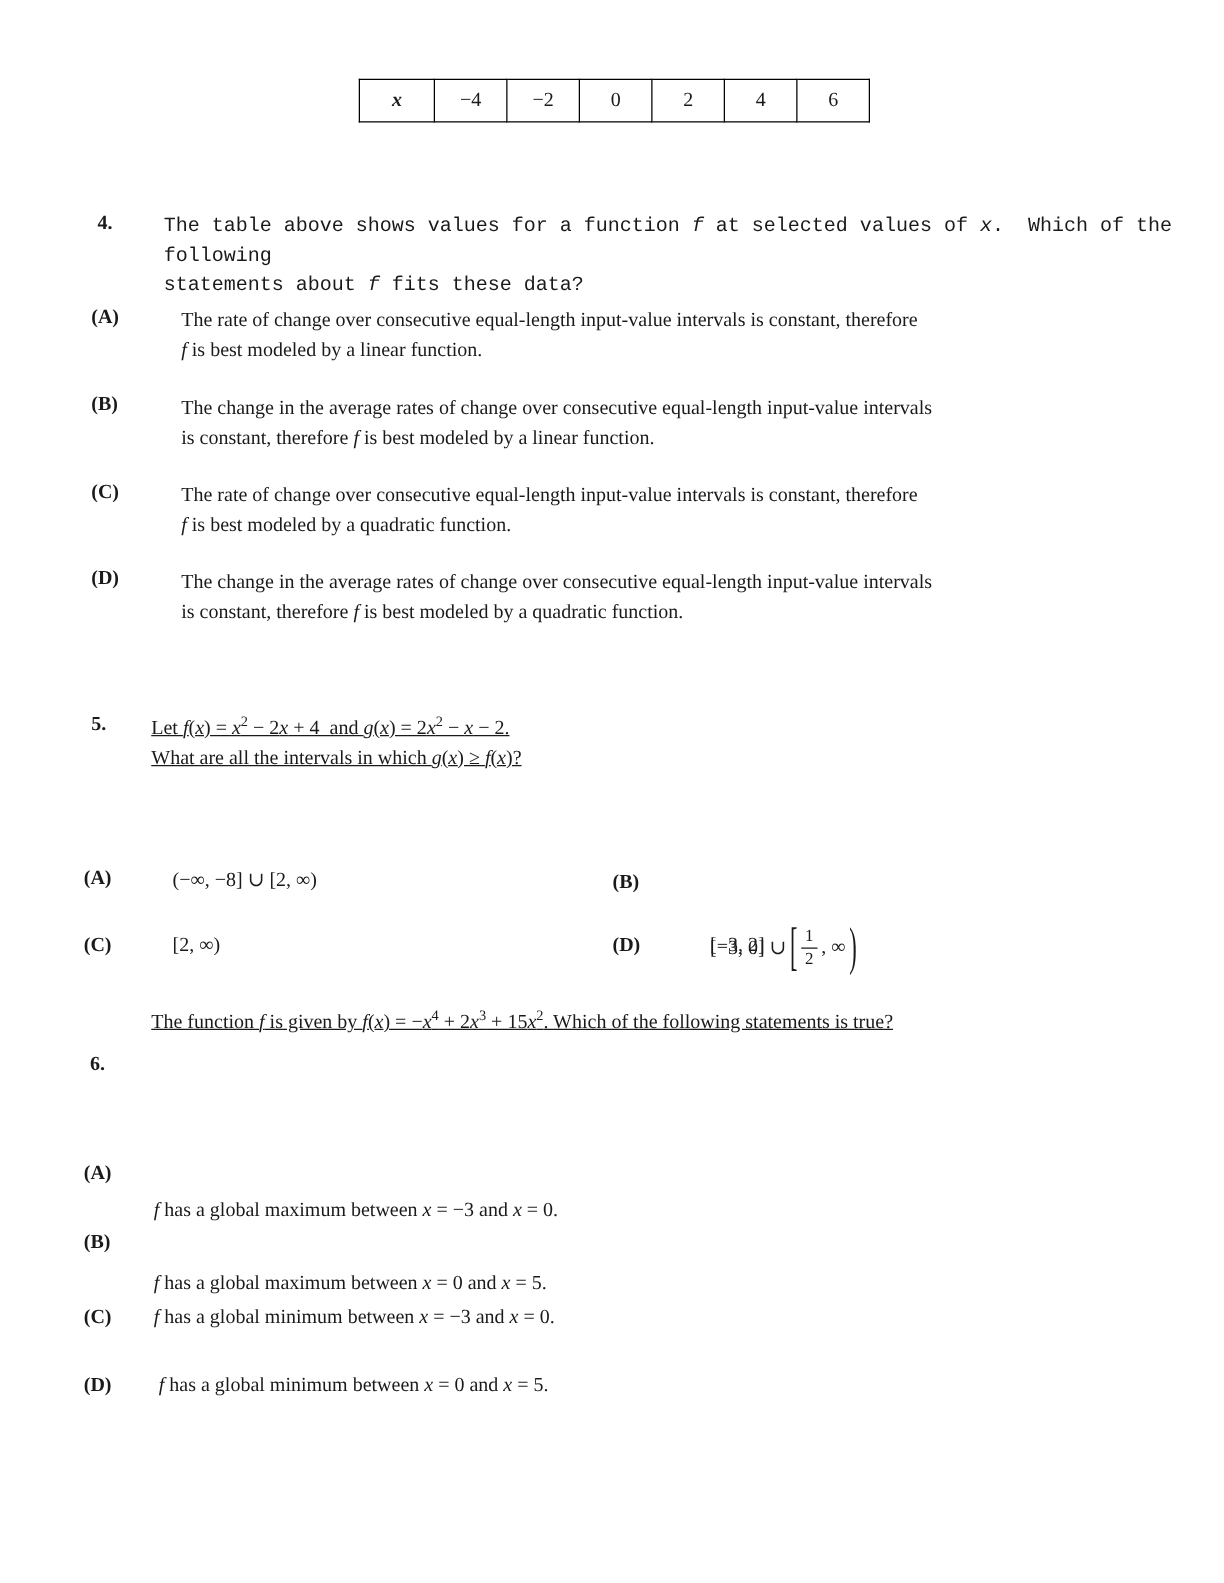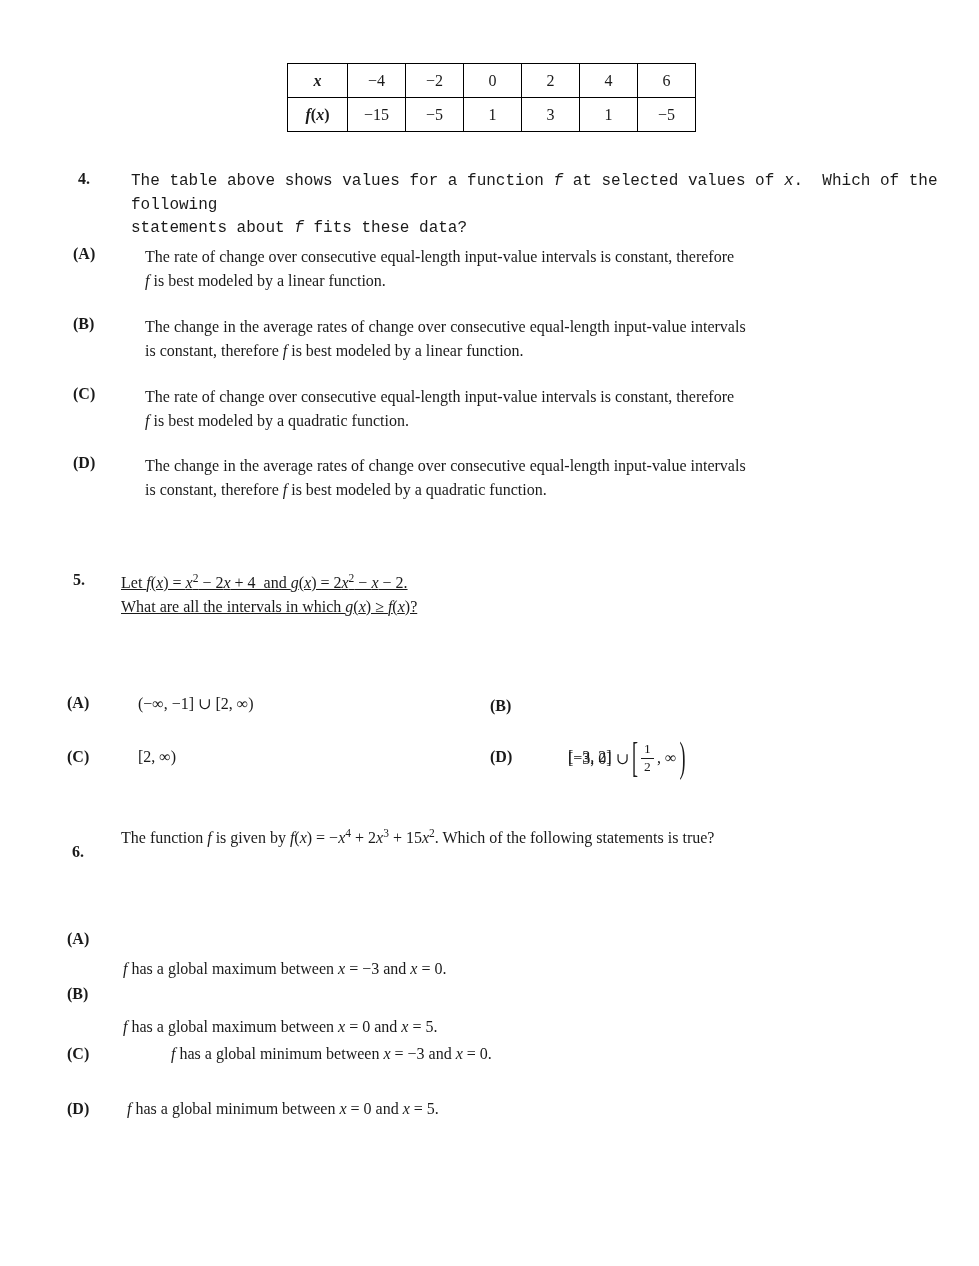--- a/index.html
+++ b/index.html
@@ -40,29 +40,20 @@
   <tbody>
       <tr>
     <td class="rowhead"><i>x</i></td>
     <td>−4</td>
     <td>−2</td>
     <td>0</td>
     <td>2</td>
     <td>4</td>
     <td>6</td>
   </tr>
-  <tr>
-    <td class="rowhead"><i>f</i>(<i>x</i>)</td>
-    <td>−15</td>
-    <td>−5</td>
-    <td>1</td>
-    <td>3</td>
-    <td>1</td>
-    <td>−5</td>
-  </tr>
 </tbody>
   </table>
 
 <div class="abs lbl" style="left:78px; top:170px;">4.</div>
 <div class="abs txt" style="left:131px; top:170px;font-family:Liberation Mono, monospace;">The table above shows values for a function <i>f</i> at selected values of <i>x</i>.&nbsp; Which of the following<br>statements about <i>f</i> fits these data?</div>
 
 <div class="abs lbl" style="left:73px; top:245px;">(A)</div>
 <div class="abs txt" style="left:145px; top:245px;">The rate of change over consecutive equal-length input-value intervals is constant, therefore<br><i>f</i> is best modeled by a linear function.</div>
 
 <div class="abs lbl" style="left:73px; top:315px;">(B)</div>
@@ -71,40 +62,40 @@
 <div class="abs lbl" style="left:73px; top:385px;">(C)</div>
 <div class="abs txt" style="left:145px; top:385px;">The rate of change over consecutive equal-length input-value intervals is constant, therefore<br><i>f</i> is best modeled by a quadratic function.</div>
 
 <div class="abs lbl" style="left:73px; top:454px;">(D)</div>
 <div class="abs txt" style="left:145px; top:454px;">The change in the average rates of change over consecutive equal-length input-value intervals<br>is constant, therefore <i>f</i> is best modeled by a quadratic function.</div>
 
 <div class="abs lbl" style="left:73px; top:571px;">5.</div>
 <div class="abs txt" style="left:121px; top:571px;text-decoration:underline;">Let <i>f</i>(<i>x</i>) = <i>x</i><sup>2</sup> − 2<i>x</i> + 4&nbsp; and <i>g</i>(<i>x</i>) = 2<i>x</i><sup>2</sup> − <i>x</i> − 2.<br>What are all the intervals in which <i>g</i>(<i>x</i>) ≥ <i>f</i>(<i>x</i>)?</div>
 
 <div class="abs lbl" style="left:67px; top:694px;">(A)</div>
-<div class="abs one-line" style="left:138px; top:694px;">(−∞, −1] ∪ [2, ∞)</div>
+<div class="abs one-line" style="left:138px; top:694px;">(−∞, −8] ∪ [2, ∞)</div>
 
 <div class="abs lbl" style="left:490px; top:697px;">(B)</div>
 <div class="abs tall-val" style="left:568px; top:688px;">[−3, 0] ∪ <span class="bigd">[</span><span class="frac">
       <span class="fn">1</span>
       <span class="fd">2</span>
     </span><span> , ∞</span><span class="bigd">)</span></div>
 
 <div class="abs lbl" style="left:67px; top:748px;">(C)</div>
 <div class="abs one-line" style="left:138px; top:748px;">[2, ∞)</div>
 
 <div class="abs lbl" style="left:490px; top:748px;">(D)</div>
 <div class="abs one-line" style="left:568px; top:748px;">[−3, 2]</div>
 
 <div class="abs lbl" style="left:72px; top:843px;">6.</div>
-<div class="abs one-line" style="left:121px; top:829px;">The function <i>f</i> is given by <i>f</i>(<i>x</i>) = −<i>x</i><sup>4</sup> + 2<i>x</i><sup>3</sup> + 15<i>x</i><sup>2</sup>. Which of the following statements is true?</div>
+<div class="abs one-line" style="left:121px; top:809px;text-decoration:underline;">The function <i>f</i> is given by <i>f</i>(<i>x</i>) = −<i>x</i><sup>4</sup> + 2<i>x</i><sup>3</sup> + 15<i>x</i><sup>2</sup>. Which of the following statements is true?</div>
 
 <div class="abs lbl" style="left:67px; top:930px;">(A)</div>
 <div class="abs one-line" style="left:123px; top:960px;"><i>f</i> has a global maximum between <i>x</i> = −3 and <i>x</i> = 0.</div>
 
 <div class="abs lbl" style="left:67px; top:985px;">(B)</div>
 <div class="abs one-line" style="left:123px; top:1018px;"><i>f</i> has a global maximum between <i>x</i> = 0 and <i>x</i> = 5.</div>
 
 <div class="abs lbl" style="left:67px; top:1045px;">(C)</div>
-<div class="abs one-line" style="left:123px; top:1045px;margin-left:48px;"><i>f</i> has a global minimum between <i>x</i> = −3 and <i>x</i> = 0.</div>
+<div class="abs one-line" style="left:123px; top:1045px;"><i>f</i> has a global minimum between <i>x</i> = −3 and <i>x</i> = 0.</div>
 
 <div class="abs lbl" style="left:67px; top:1100px;">(D)</div>
 <div class="abs one-line" style="left:127px; top:1100px;"><i>f</i> has a global minimum between <i>x</i> = 0 and <i>x</i> = 5.</div>
 
 </body></html>

